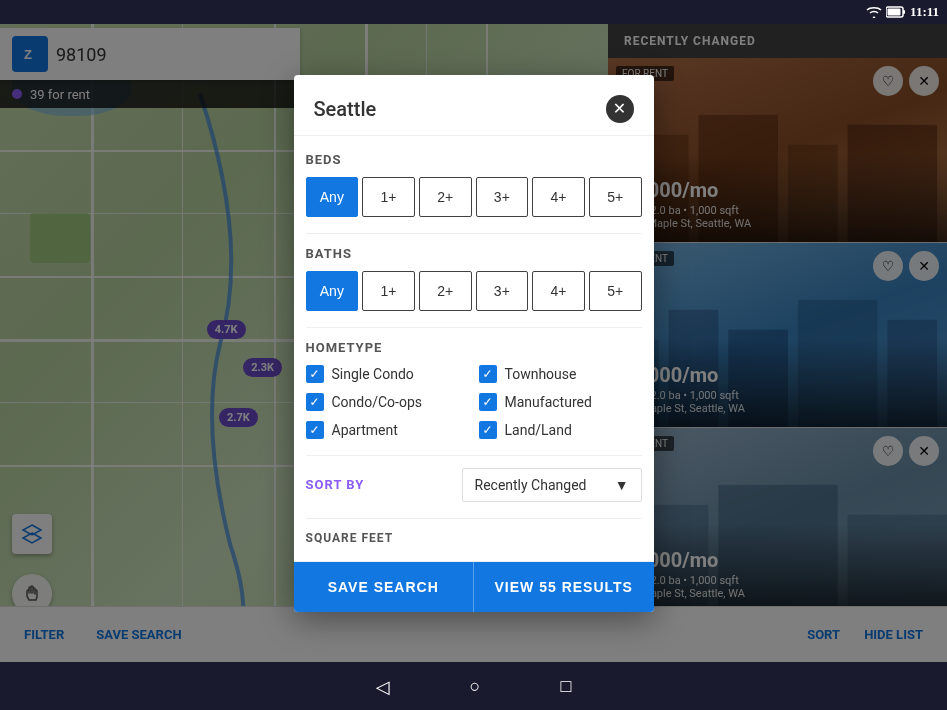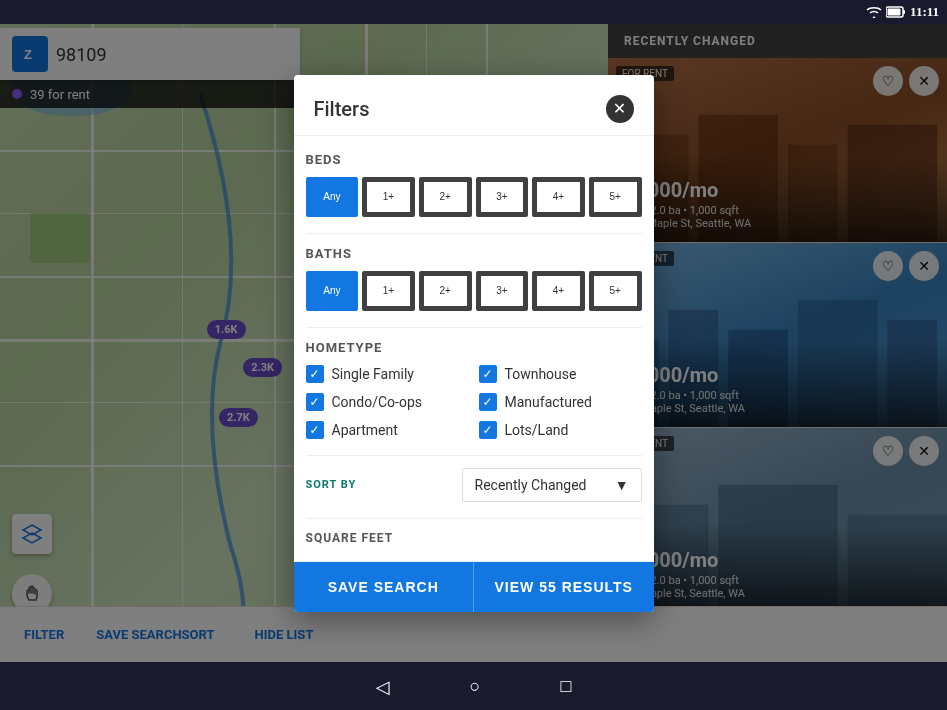--- a/index.html
+++ b/index.html
@@ -256,30 +256,31 @@
     .bottom-bar {
       position: absolute;
       bottom: 0;
       left: 0;
       right: 0;
       height: 56px;
       background: white;
       border-top: 1px solid #ddd;
       display: flex;
       align-items: center;
+      justify-content: space-between;
       padding: 0 24px;
       z-index: 50;
     }
     .bottom-nav-left {
       display: flex;
       gap: 32px;
     }
     .bottom-nav-right {
       display: flex;
-      gap: 40px;
+      gap: 24px;
     }
     .nav-item {
       color: #1277e1;
       font-size: 13px;
       font-weight: bold;
       cursor: pointer;
       text-transform: uppercase;
     }
 
     
@@ -361,24 +362,24 @@
       margin-bottom: 10px;
     }
     .btn-group {
       display: flex;
       gap: 4px;
       margin-bottom: 16px;
     }
     .filter-btn {
       flex: 1;
       height: 40px;
-      border: 5px solid #404040;
+      border: 1px solid #404040;
       background: white;
       color: #333;
-      font-size: 10px;
+      font-size: 14px;
       cursor: pointer;
       border-radius: 2px;
       display: flex;
       align-items: center;
       justify-content: center;
     }
     .filter-btn.active {
       background: #1277e1;
       color: white;
       border-color: #1277e1;
@@ -414,23 +415,23 @@
       flex-shrink: 0;
       cursor: pointer;
     }
     .sort-row {
       display: flex;
       align-items: center;
       justify-content: space-between;
       margin-bottom: 16px;
     }
     .sort-label {
-      font-size: 11px;
-      font-weight: bold;
-      color: #0f766e;
+      font-size: 13px;
+      font-weight: bold;
+      color: #8b5cf6;
       letter-spacing: 1px;
       text-transform: uppercase;
     }
     .sort-select {
       display: flex;
       align-items: center;
       border: 1px solid #ddd;
       border-radius: 2px;
       padding: 8px 12px;
       font-size: 14px;
@@ -552,21 +553,21 @@
 
     <svg style="position:absolute;top:0;left:0;width:100%;height:100%;pointer-events:none;" viewBox="0 0 608 590">
       <path d="M 200 50 Q 250 200 220 300 Q 200 380 230 500 Q 250 560 240 590" stroke="#3a86e0" stroke-width="4" fill="none" opacity="0.7"></path>
     </svg>
 
     <div style="position:absolute;top:5%;left:2%;width:120px;height:60px;background:#7ab8e8;opacity:0.6;border-radius:40% 60% 50% 50%;"></div>
 
     <div style="position:absolute;top:30%;left:5%;width:60px;height:50px;background:#88c060;opacity:0.5;border-radius:4px;"></div>
 
     <div class="map-marker" style="top:47%;left:34%;">
-      <span>1.6K</span>
+      <span>4.7K</span>
     </div>
     <div class="map-marker" style="top:53%;left:40%;">
       <span>2.3K</span>
     </div>
     <div class="map-marker" style="top:61%;left:36%;">
       <span>2.7K</span>
     </div>
 
     <div class="map-btn-compass">
       <svg width="20" height="20" viewBox="0 0 20 20">
@@ -729,21 +730,21 @@
 <div class="android-nav">
   <span class="android-nav-btn">◁</span>
   <span class="android-nav-btn">○</span>
   <span class="android-nav-btn">□</span>
 </div>
 
 <div class="modal-overlay">
   <div class="filter-modal">
 
     <div class="modal-header">
-      <span class="modal-title">Filters</span>
+      <span class="modal-title">Seattle</span>
       <div class="modal-close">
         <span>✕</span>
       </div>
     </div>
 
     <div class="modal-body">
 
       <div class="section-label">BEDS</div>
       <div class="btn-group">
         <button class="filter-btn active">Any</button>
@@ -765,41 +766,41 @@
         <button class="filter-btn">4+</button>
         <button class="filter-btn">5+</button>
       </div>
 
       <div class="divider"></div>
 
       <div class="section-label">HOMETYPE</div>
       <div class="hometype-grid">
         <div class="hometype-item">
           <div class="checkbox">✓</div>
-          <span>Single Family</span>
+          <span>Single Condo</span>
         </div>
         <div class="hometype-item">
           <div class="checkbox">✓</div>
           <span>Townhouse</span>
         </div>
         <div class="hometype-item">
           <div class="checkbox">✓</div>
           <span>Condo/Co-ops</span>
         </div>
         <div class="hometype-item">
           <div class="checkbox">✓</div>
           <span>Manufactured</span>
         </div>
         <div class="hometype-item">
           <div class="checkbox">✓</div>
           <span>Apartment</span>
         </div>
         <div class="hometype-item">
           <div class="checkbox">✓</div>
-          <span>Lots/Land</span>
+          <span>Land/Land</span>
         </div>
       </div>
 
       <div class="divider"></div>
 
       <div class="sort-row">
         <div class="sort-label">SORT BY</div>
         <div class="sort-select">
           <span>Recently Changed</span>
           <span>▼</span>

